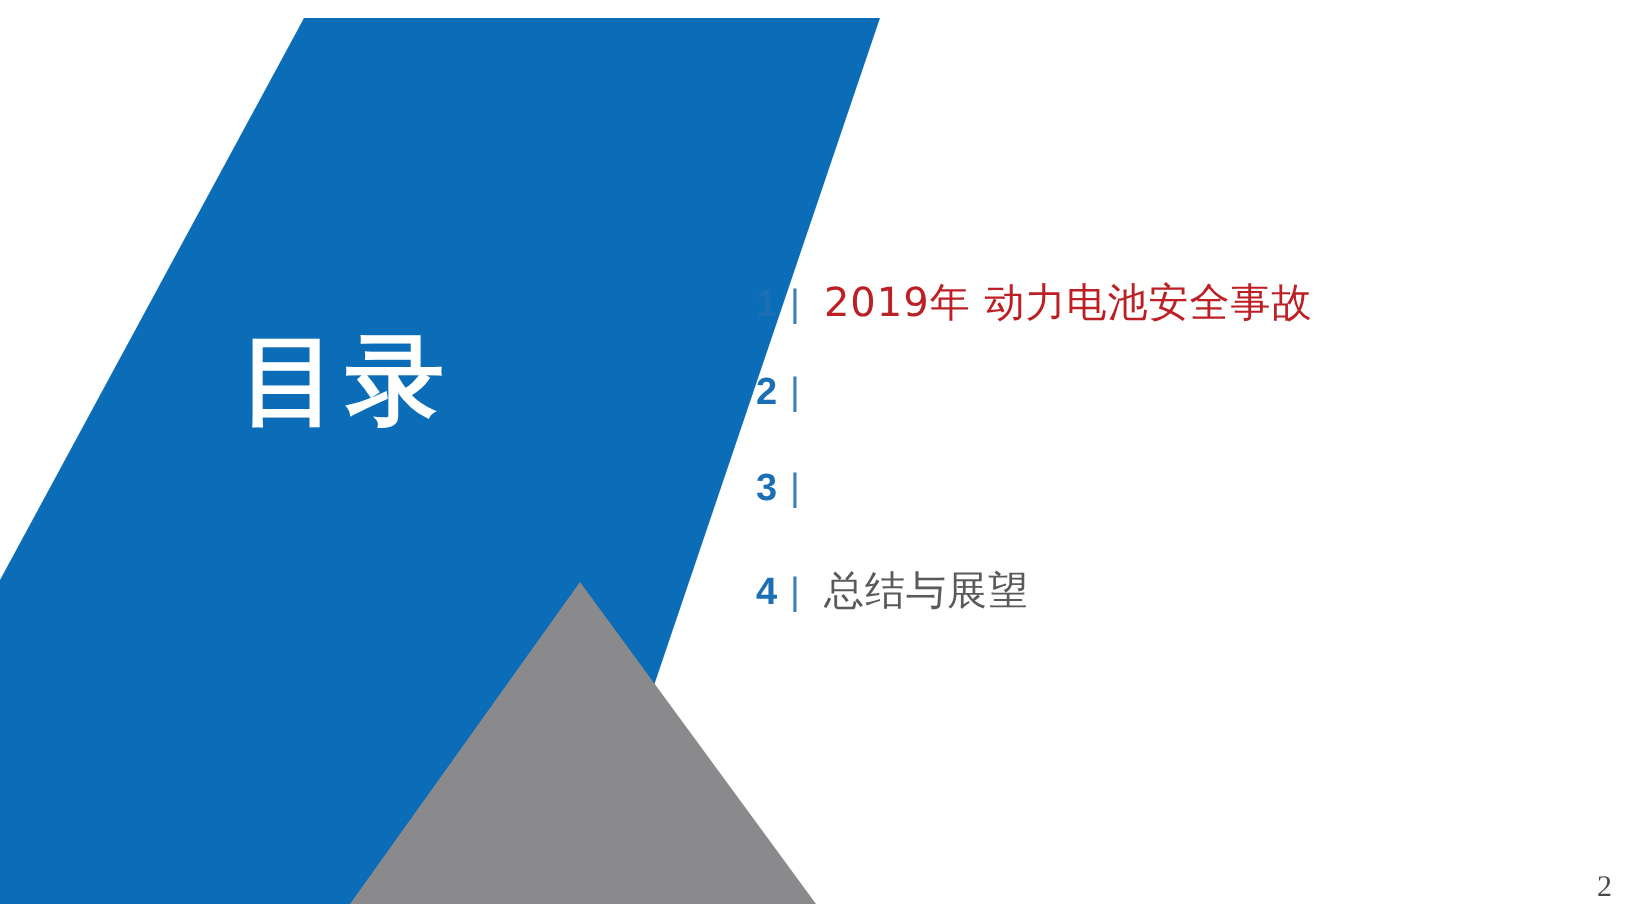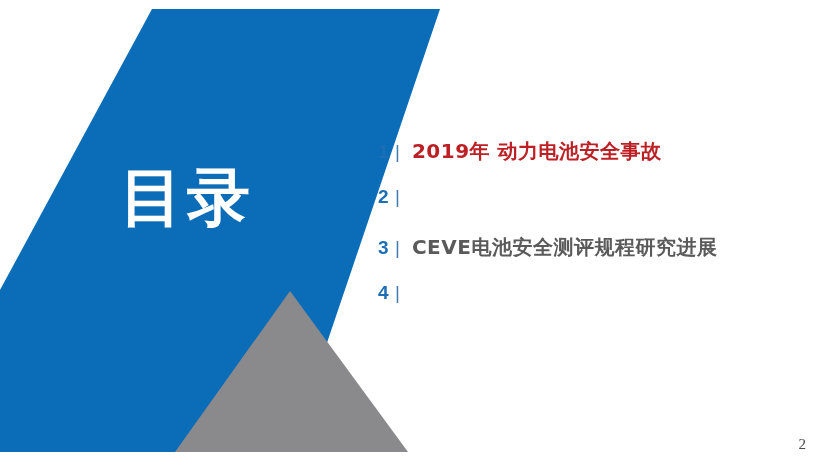--- a/index.html
+++ b/index.html
@@ -26,21 +26,21 @@
     width: 820px;
     height: 461px;
     pointer-events: none;
   }
 
   
   .toc-title {
     position: absolute;
     left: 120px;
     top: 166px;
-    font-size: 63px;
+    font-size: 49px;
     font-weight: 700;
     color: #ffffff;
     letter-spacing: 4px;
     line-height: 1;
     white-space: nowrap;
     font-family: "DejaVu Sans", "Liberation Sans", sans-serif;
   }
 
   
   .agenda {
@@ -63,21 +63,21 @@
     font-family: "Liberation Sans", sans-serif;
   }
   .agenda-sep {
     font-size: 19px;
     font-weight: 400;
     color: #3f7fb8;
     margin: 0 12px 0 3px;
   }
   .agenda-label {
     font-size: 20px;
-    font-weight: 700;
+    font-weight: 400;
     color: #5a5a5a;
     letter-spacing: 0.5px;
     white-space: nowrap;
     font-family: "DejaVu Sans", "Liberation Sans", sans-serif;
   }
   .agenda-item.active .agenda-label {
     color: #bc1f24;
   }
 
   
@@ -121,26 +121,26 @@
     </div>
 
     <div class="agenda-item">
       <span class="agenda-num">2</span>
       <span class="agenda-sep">|</span>
     </div>
 
     <div class="agenda-item">
       <span class="agenda-num">3</span>
       <span class="agenda-sep">|</span>
-      <span class="agenda-label">CEVE电池安全测评规程研究进展</span>
     </div>
 
     <div class="agenda-item">
       <span class="agenda-num">4</span>
       <span class="agenda-sep">|</span>
+      <span class="agenda-label">总结与展望</span>
     </div>
 
   </div>
 
 
   <div class="page-num">2</div>
 
 </div>
 
 </body></html>

